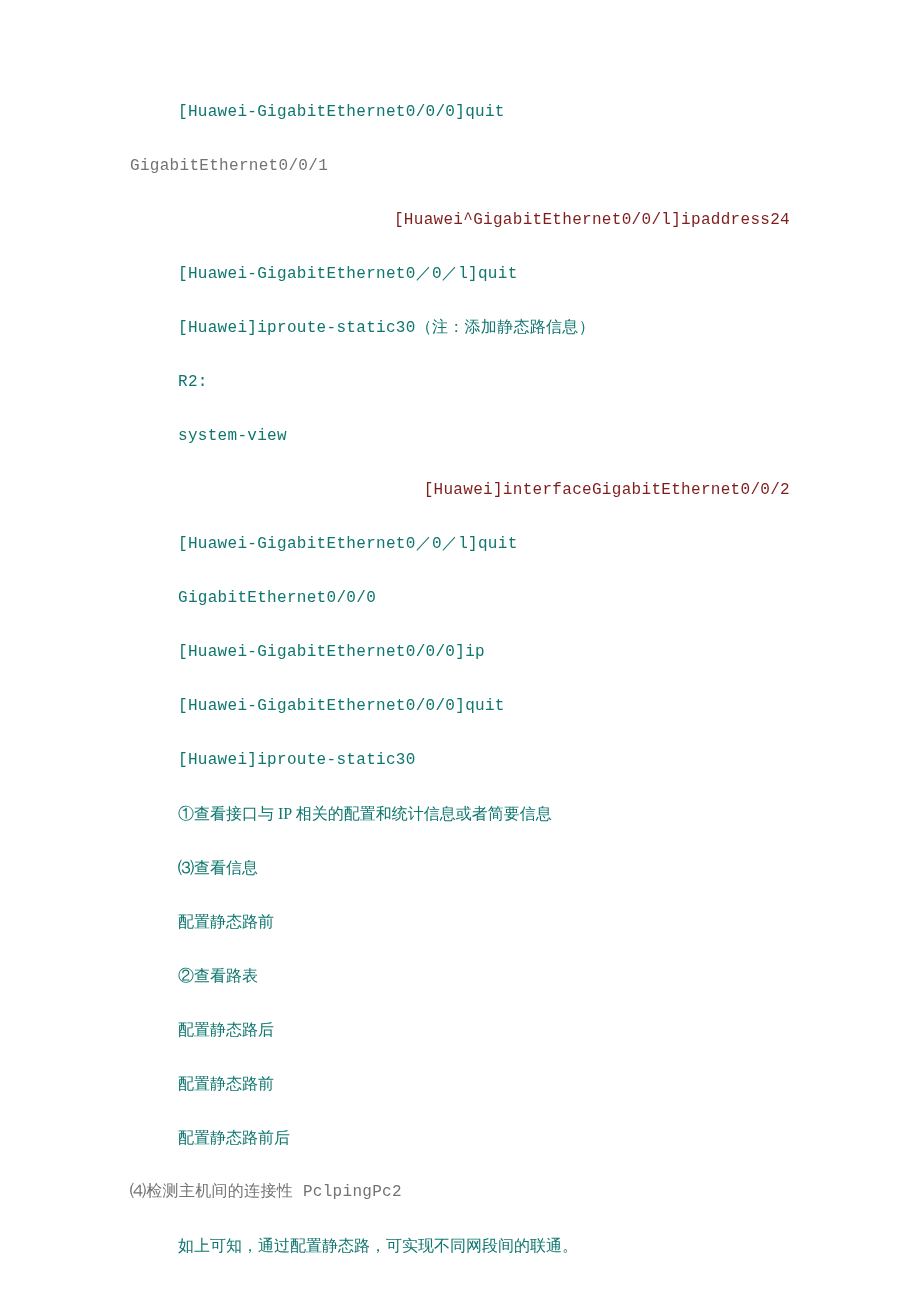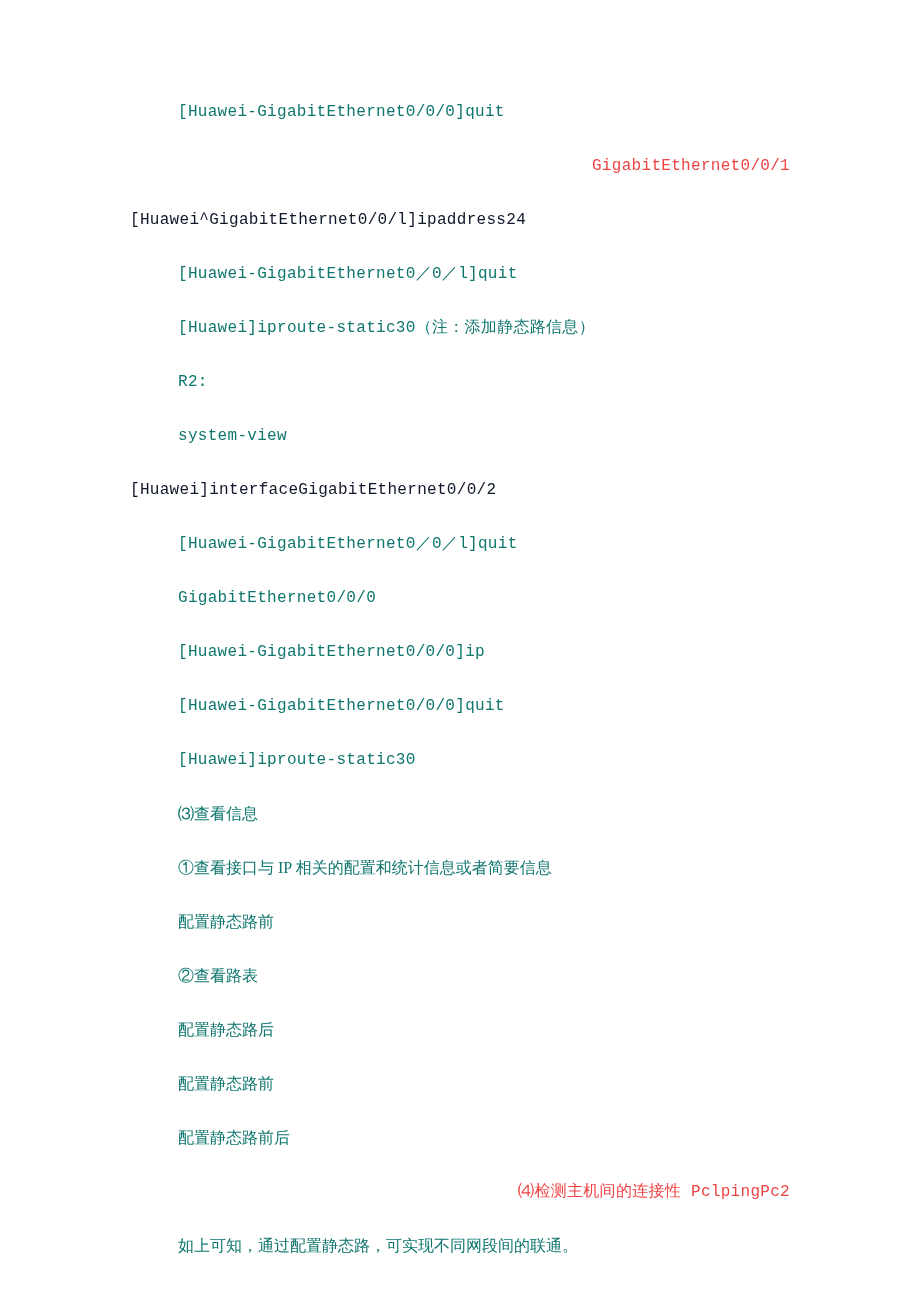--- a/index.html
+++ b/index.html
@@ -24,25 +24,25 @@
     white-space: pre-wrap;
   }
   .mono {
     font-family: "Courier New", "SimSun", monospace;
     letter-spacing: 0.3px;
   }
   .indent {
     padding-left: 48px;
   }
   .red {
-    color: #ef4444;
-    text-align: right;
+    color: #737373;
   }
   .blue {
-    color: #0f172a;
+    color: #7f1d1d;
+    text-align: right;
   }
   .black {
     color: #0f766e;
   }
   .cjk {
     font-family: "SimSun", "Songti SC", "PMingLiU", serif;
   }
 </style>
 </head>
 <body>
@@ -54,22 +54,22 @@
   <div class="line mono indent black">[Huawei-GigabitEthernet0／0／l]quit</div>
   <div class="line mono indent black">[Huawei]iproute-static30（注：添加静态路信息）</div>
   <div class="line mono indent black">R2:</div>
   <div class="line mono indent black">system-view</div>
   <div class="line mono blue">[Huawei]interfaceGigabitEthernet0/0/2</div>
   <div class="line mono indent black">[Huawei-GigabitEthernet0／0／l]quit</div>
   <div class="line mono indent black">GigabitEthernet0/0/0</div>
   <div class="line mono indent black">[Huawei-GigabitEthernet0/0/0]ip</div>
   <div class="line mono indent black">[Huawei-GigabitEthernet0/0/0]quit</div>
   <div class="line mono indent black">[Huawei]iproute-static30</div>
+  <div class="line cjk indent black">①查看接口与 IP 相关的配置和统计信息或者简要信息</div>
   <div class="line cjk indent black">⑶查看信息</div>
-  <div class="line cjk indent black">①查看接口与 IP 相关的配置和统计信息或者简要信息</div>
   <div class="line cjk indent black">配置静态路前</div>
   <div class="line cjk indent black">②查看路表</div>
   <div class="line cjk indent black">配置静态路后</div>
   <div class="line cjk indent black">配置静态路前</div>
   <div class="line cjk indent black">配置静态路前后</div>
   <div class="line mono red">⑷检测主机间的连接性 PclpingPc2</div>
   <div class="line cjk indent black">如上可知，通过配置静态路，可实现不同网段间的联通。</div>
 </div>
 
 </body></html>

